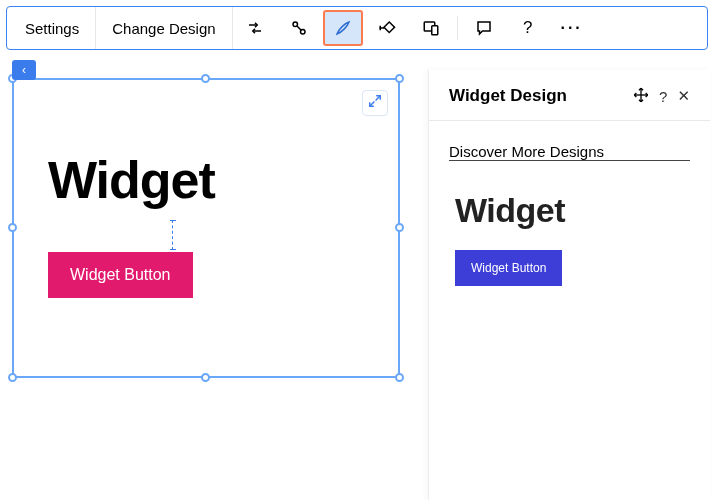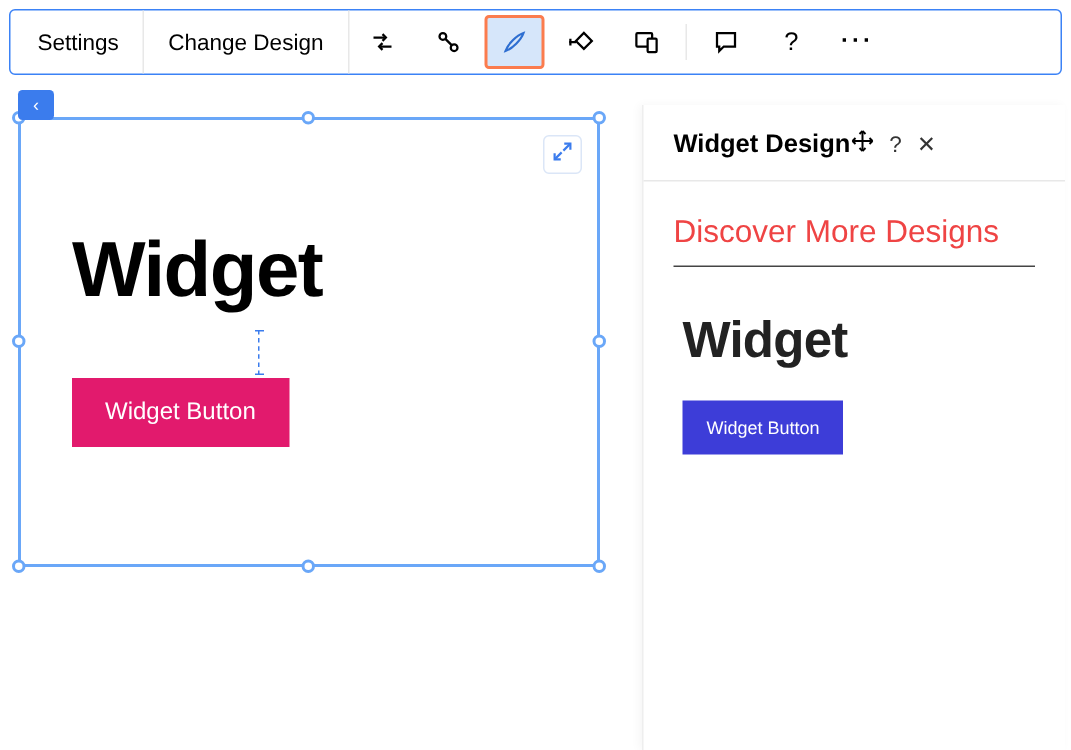--- a/index.html
+++ b/index.html
@@ -152,34 +152,34 @@
     width: 282px;
     bottom: 0;
     background: #fff;
     border-left: 1px solid #eee;
     box-shadow: -2px 0 6px rgba(0,0,0,0.04);
     padding: 16px 20px 0 20px;
   }
   .panel-head {
     display:flex;
     align-items:center;
+    justify-content:space-between;
     padding-bottom: 14px;
   }
   .panel-title {
     font-size: 17px;
     font-weight: 700;
   }
   .panel-ctrls { display:flex; align-items:center; gap:10px; }
   .panel-ctrls span { cursor:pointer; color:#333; font-size:15px; }
   .panel-divider { border:none; border-top:1px solid #e8e8e8; margin:0 -20px 22px -20px; }
 
   .panel-sub {
-    font-size: 21px;
-    color:#ef4444;
-    padding-bottom: 10px;
+    font-size: 15px;
+    color:#000000;
     border-bottom: 1px solid #444;
     margin-bottom: 30px;
   }
 
   .preview {
     padding-left: 6px;
   }
   .preview-title {
     font-size: 34px;
     font-weight: 800;

